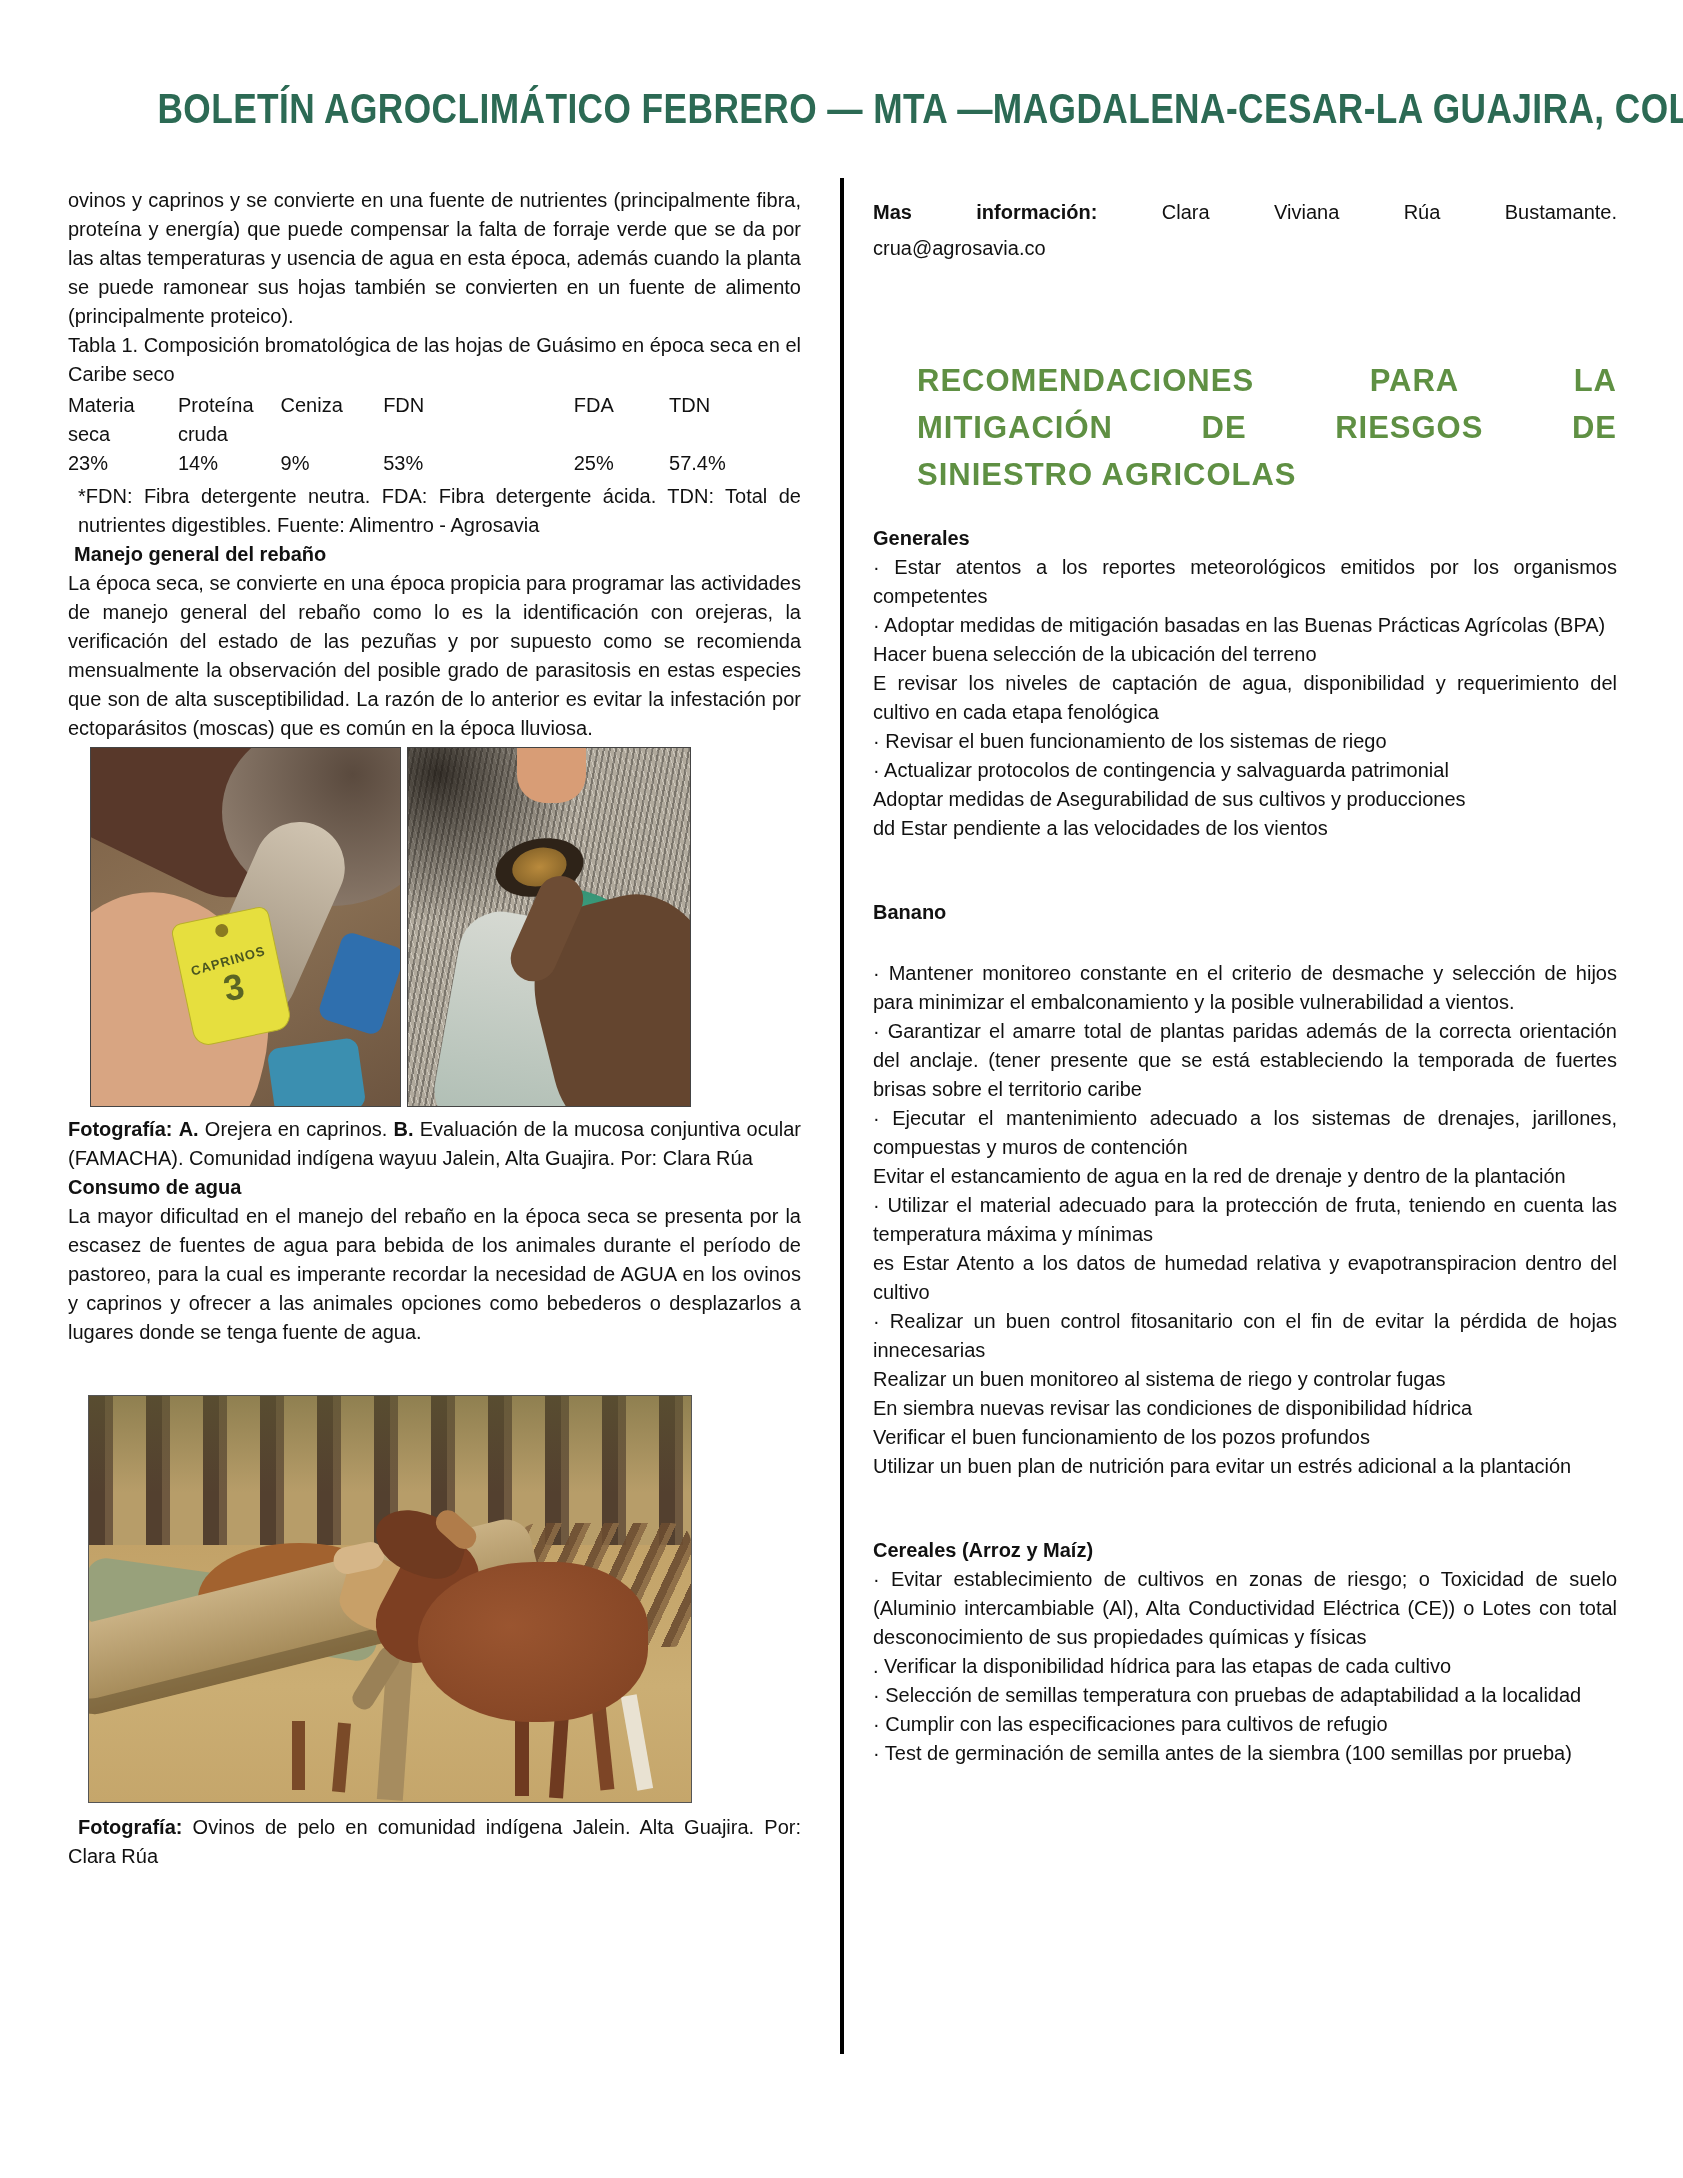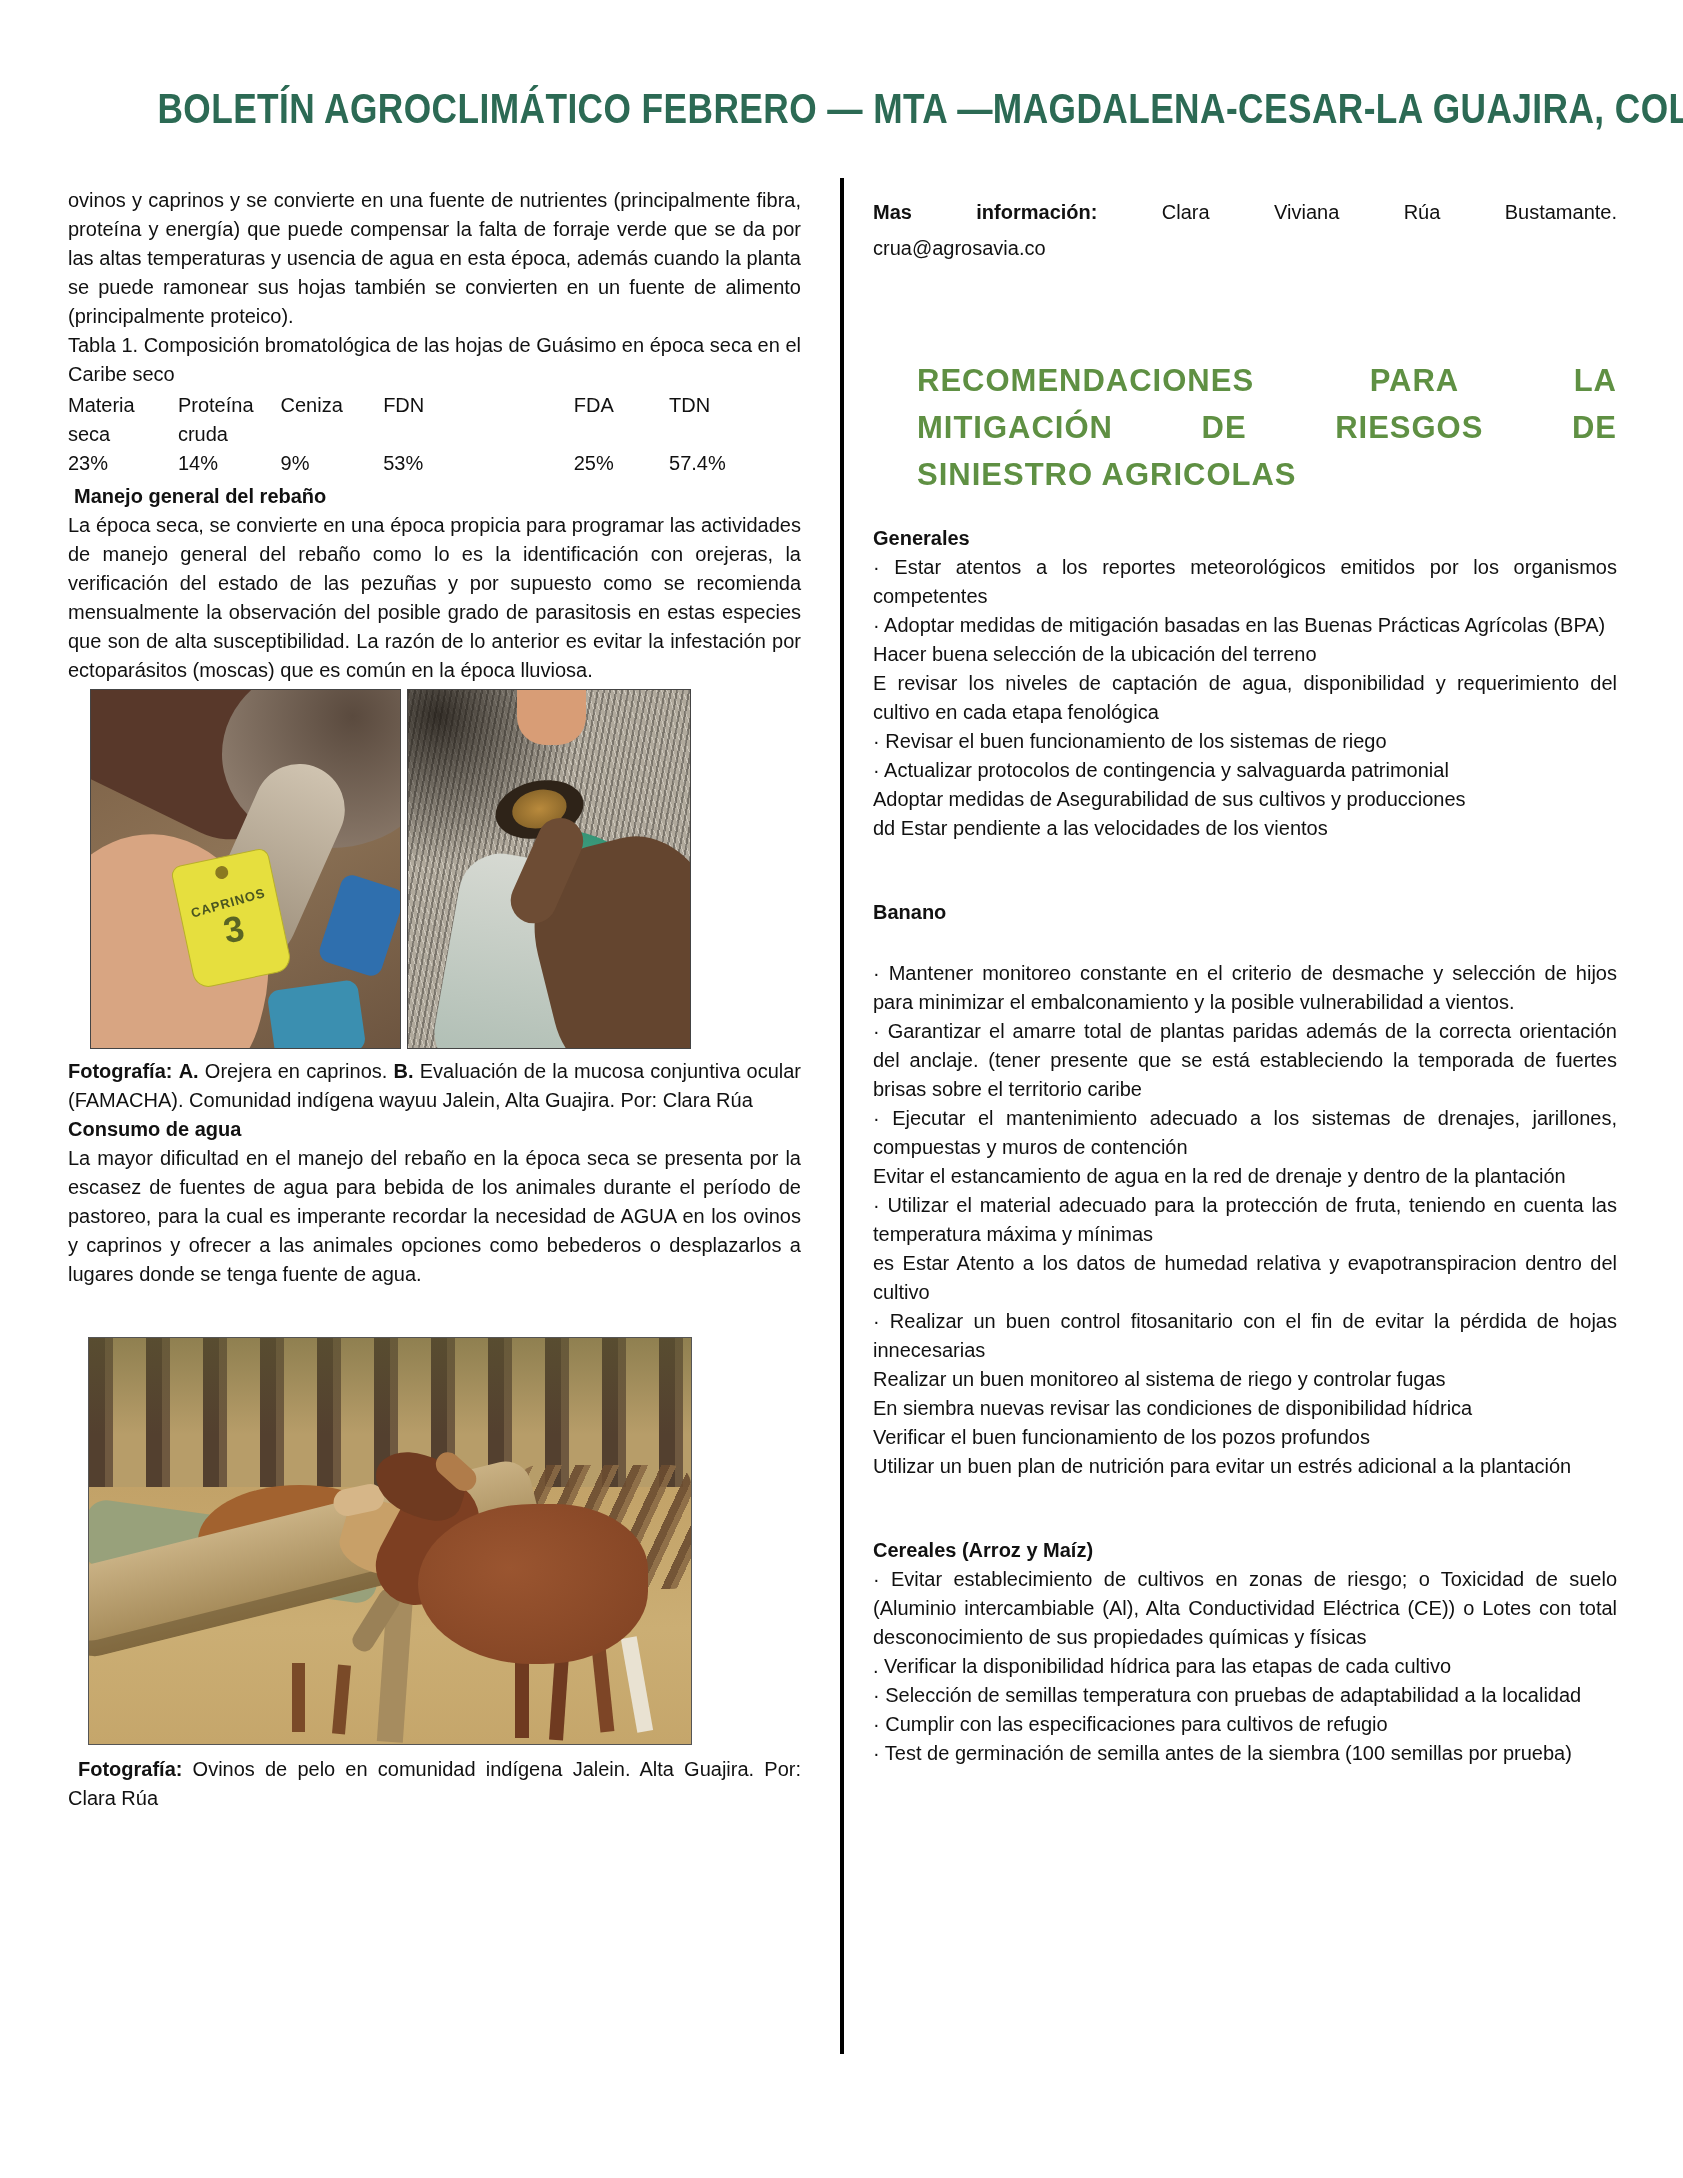--- a/index.html
+++ b/index.html
@@ -154,20 +154,21 @@
     <div class="tbl-vals">
 
     <div class="td">23%</div>
         <div class="td">14%</div>
         <div class="td">9%</div>
         <div class="td">53%</div>
         <div class="td">25%</div>
         <div class="td">57.4%</div>
       </div>
 
+    <p class="body-text footnote">*FDN: Fibra detergente neutra. FDA: Fibra detergente ácida. TDN: Total de nutrientes digestibles. Fuente: Alimentro - Agrosavia</p>
 
     <h3 class="subhead indent6">Manejo general del rebaño</h3>
     <p class="body-text">La época seca, se convierte en una época propicia para programar las actividades de manejo general del rebaño como lo es la identificación con orejeras, la verificación del estado de las pezuñas y por supuesto como se recomienda mensualmente la observación del posible grado de parasitosis en estas especies que son de alta susceptibilidad. La razón de lo anterior es evitar la infestación por ectoparásitos (moscas) que es común en la época lluviosa.</p>
 
     <div class="photos-row">
       <div class="photo photoA">
         <div class="pa-arm"></div>
         <div class="pa-goat"></div>
         <div class="pa-ear"></div>
         <div class="pa-hand"></div>

